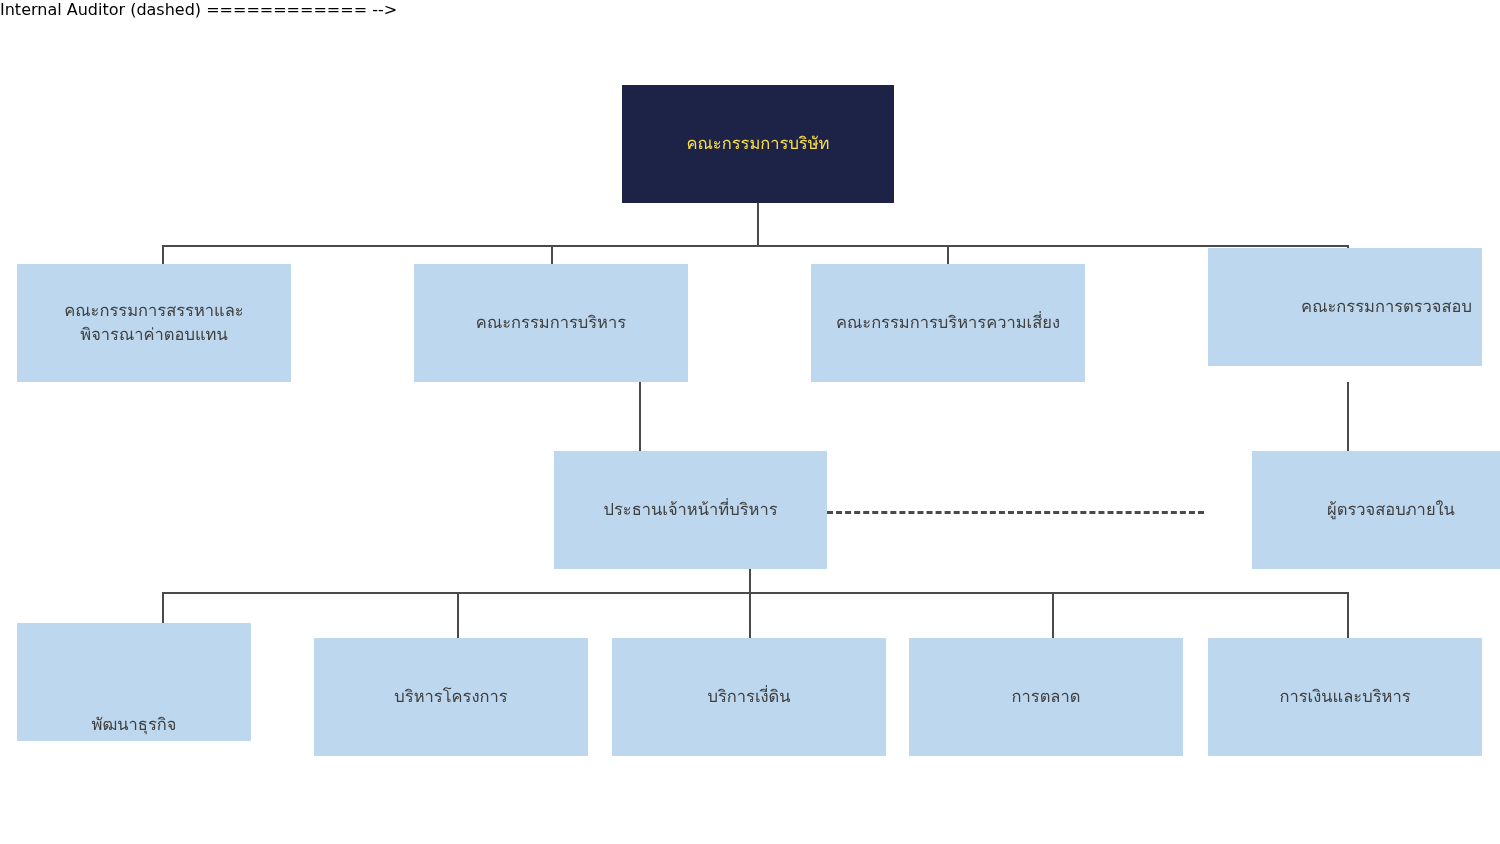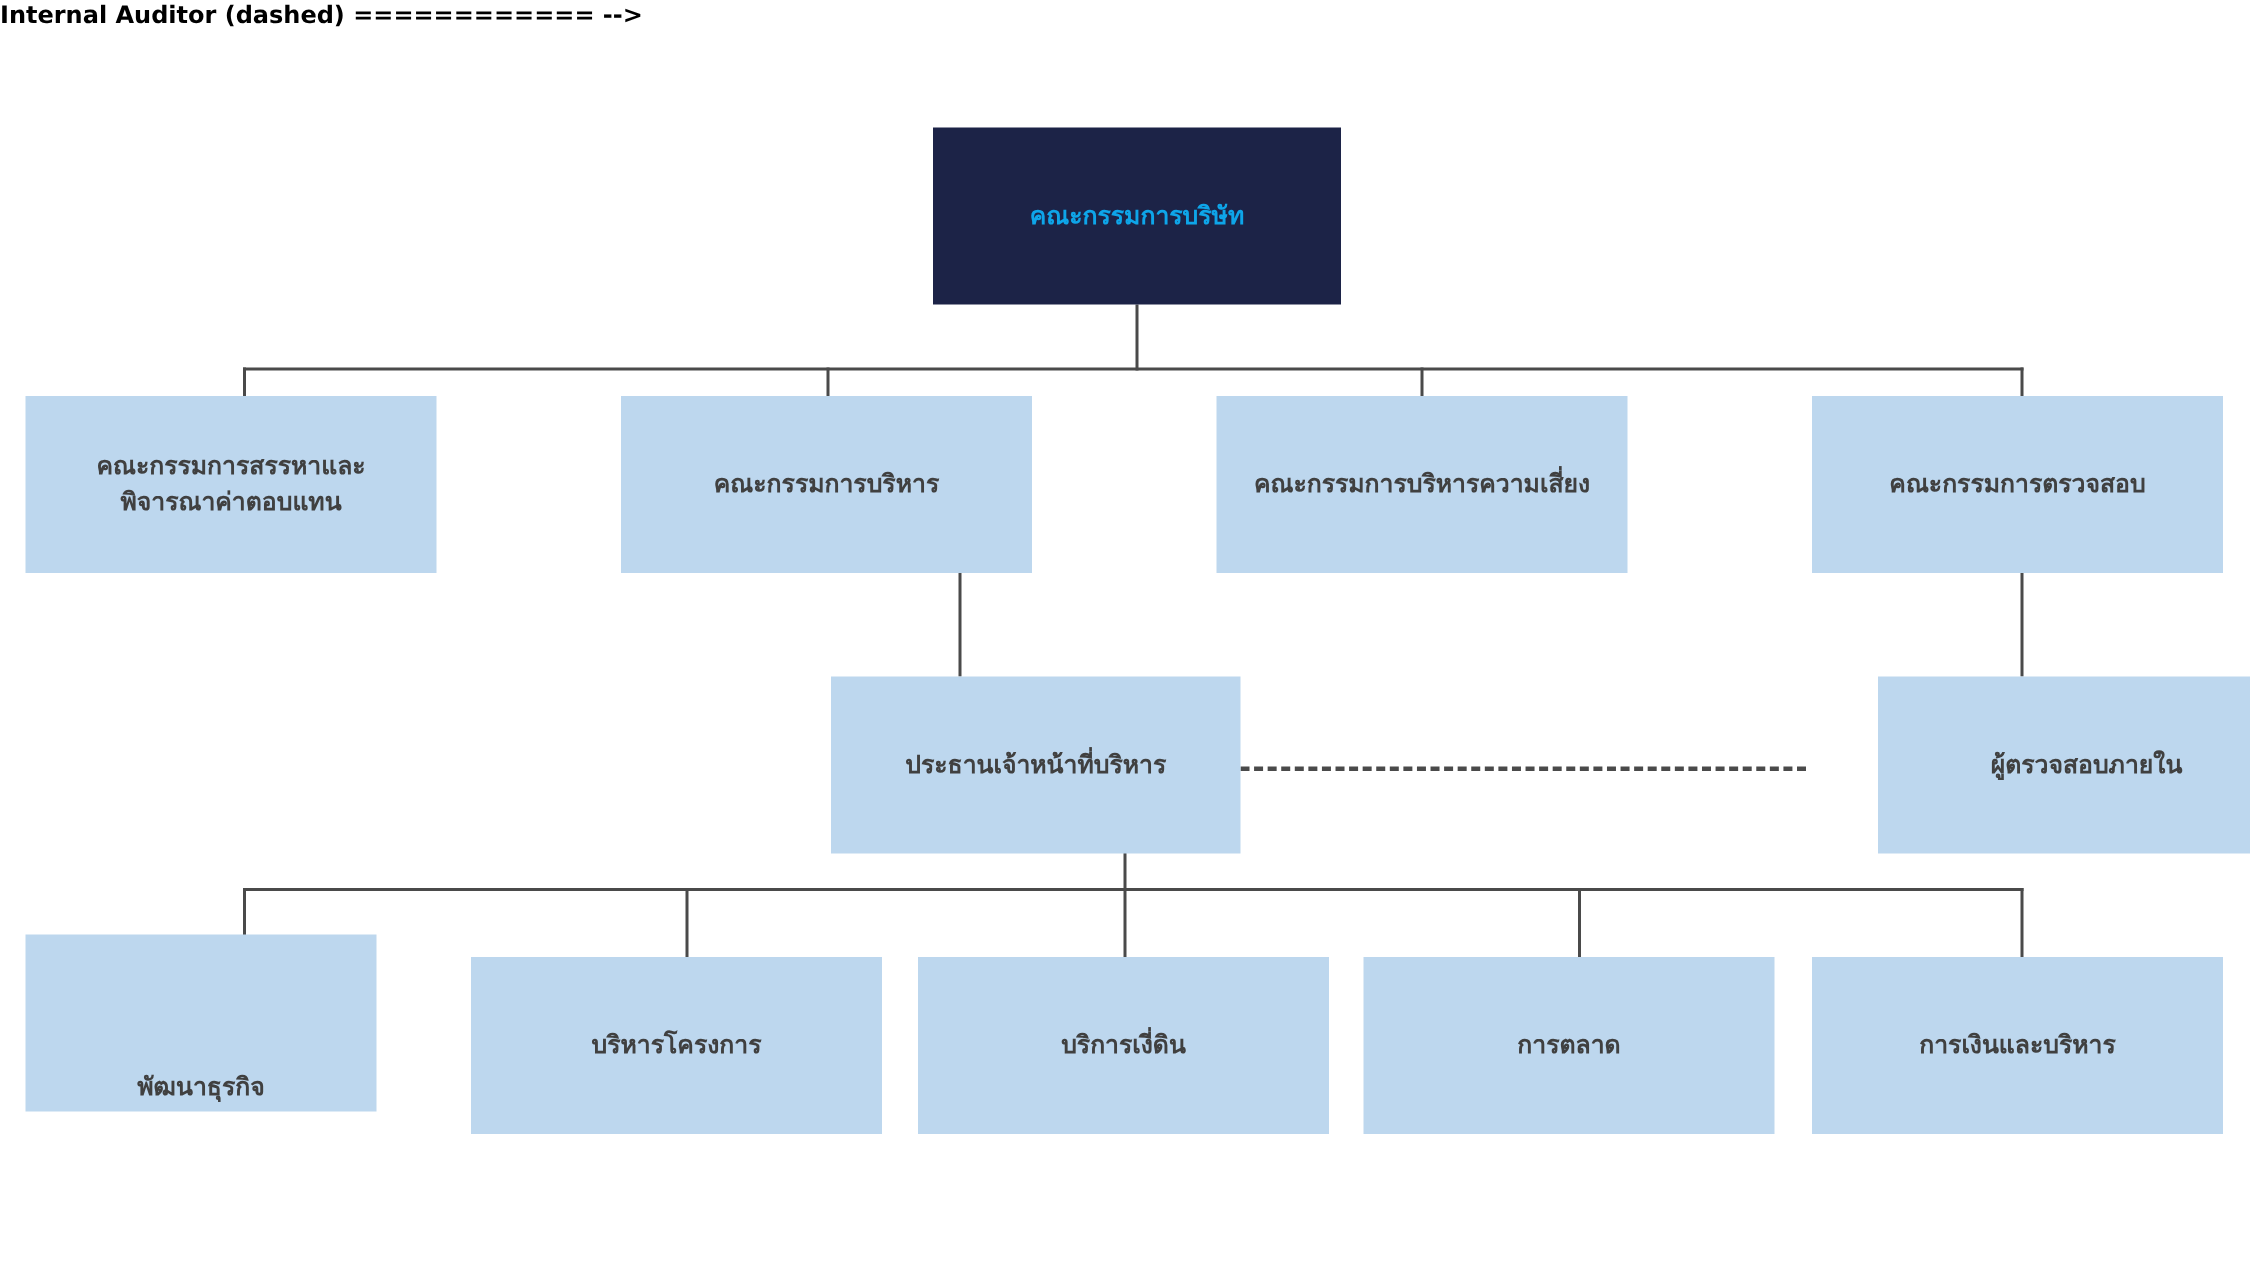--- a/index.html
+++ b/index.html
@@ -9,35 +9,34 @@
   }
   body {
     font-family: "DejaVu Sans", "Liberation Sans", sans-serif;
   }
   #org-chart {
     position: relative;
     width: 1500px;
     height: 844px;
     background: #ffffff;
     overflow: hidden;
-    font-weight: bold;
   }
   .node {
     position: absolute;
     box-sizing: border-box;
     display: flex;
     align-items: center;
     justify-content: center;
     text-align: center;
     line-height: 1.45;
     padding: 4px 10px;
   }
   .node-root {
     background: #1c2347;
-    color: #0ea5e9;
+    color: #fde047;
     font-size: 16.5px;
   }
   .node-branch {
     background: #bdd7ee;
     color: #404040;
     font-size: 16.5px;
   }
   .node-label {
     display: block;
     white-space: pre-line;
@@ -101,21 +100,21 @@
   </div>
 
   <div class="node node-branch" style="left:811px; top:264px; width:274px; height:118px;">
     <span class="node-label">คณะกรรมการบริหารความเสี่ยง</span>
   </div>
 
   <div class="node node-branch" style="left:414px; top:264px; width:274px; height:118px;">
     <span class="node-label">คณะกรรมการบริหาร</span>
   </div>
 
-  <div class="node node-branch" style="left:1208px; top:264px; width:274px; height:118px;">
+  <div class="node node-branch" style="left:1208px; top:248px; width:274px; height:118px;justify-content:flex-end;">
     <span class="node-label">คณะกรรมการตรวจสอบ</span>
   </div>
 
   
   <div class="node node-branch" style="left:554px; top:451px; width:273px; height:118px;">
     <span class="node-label">ประธานเจ้าหน้าที่บริหาร</span>
   </div>
 
   <div class="node node-branch" style="left:1204px; top:451px; width:278px; height:118px;margin-left:48px;">
     <span class="node-label">ผู้ตรวจสอบภายใน</span>

